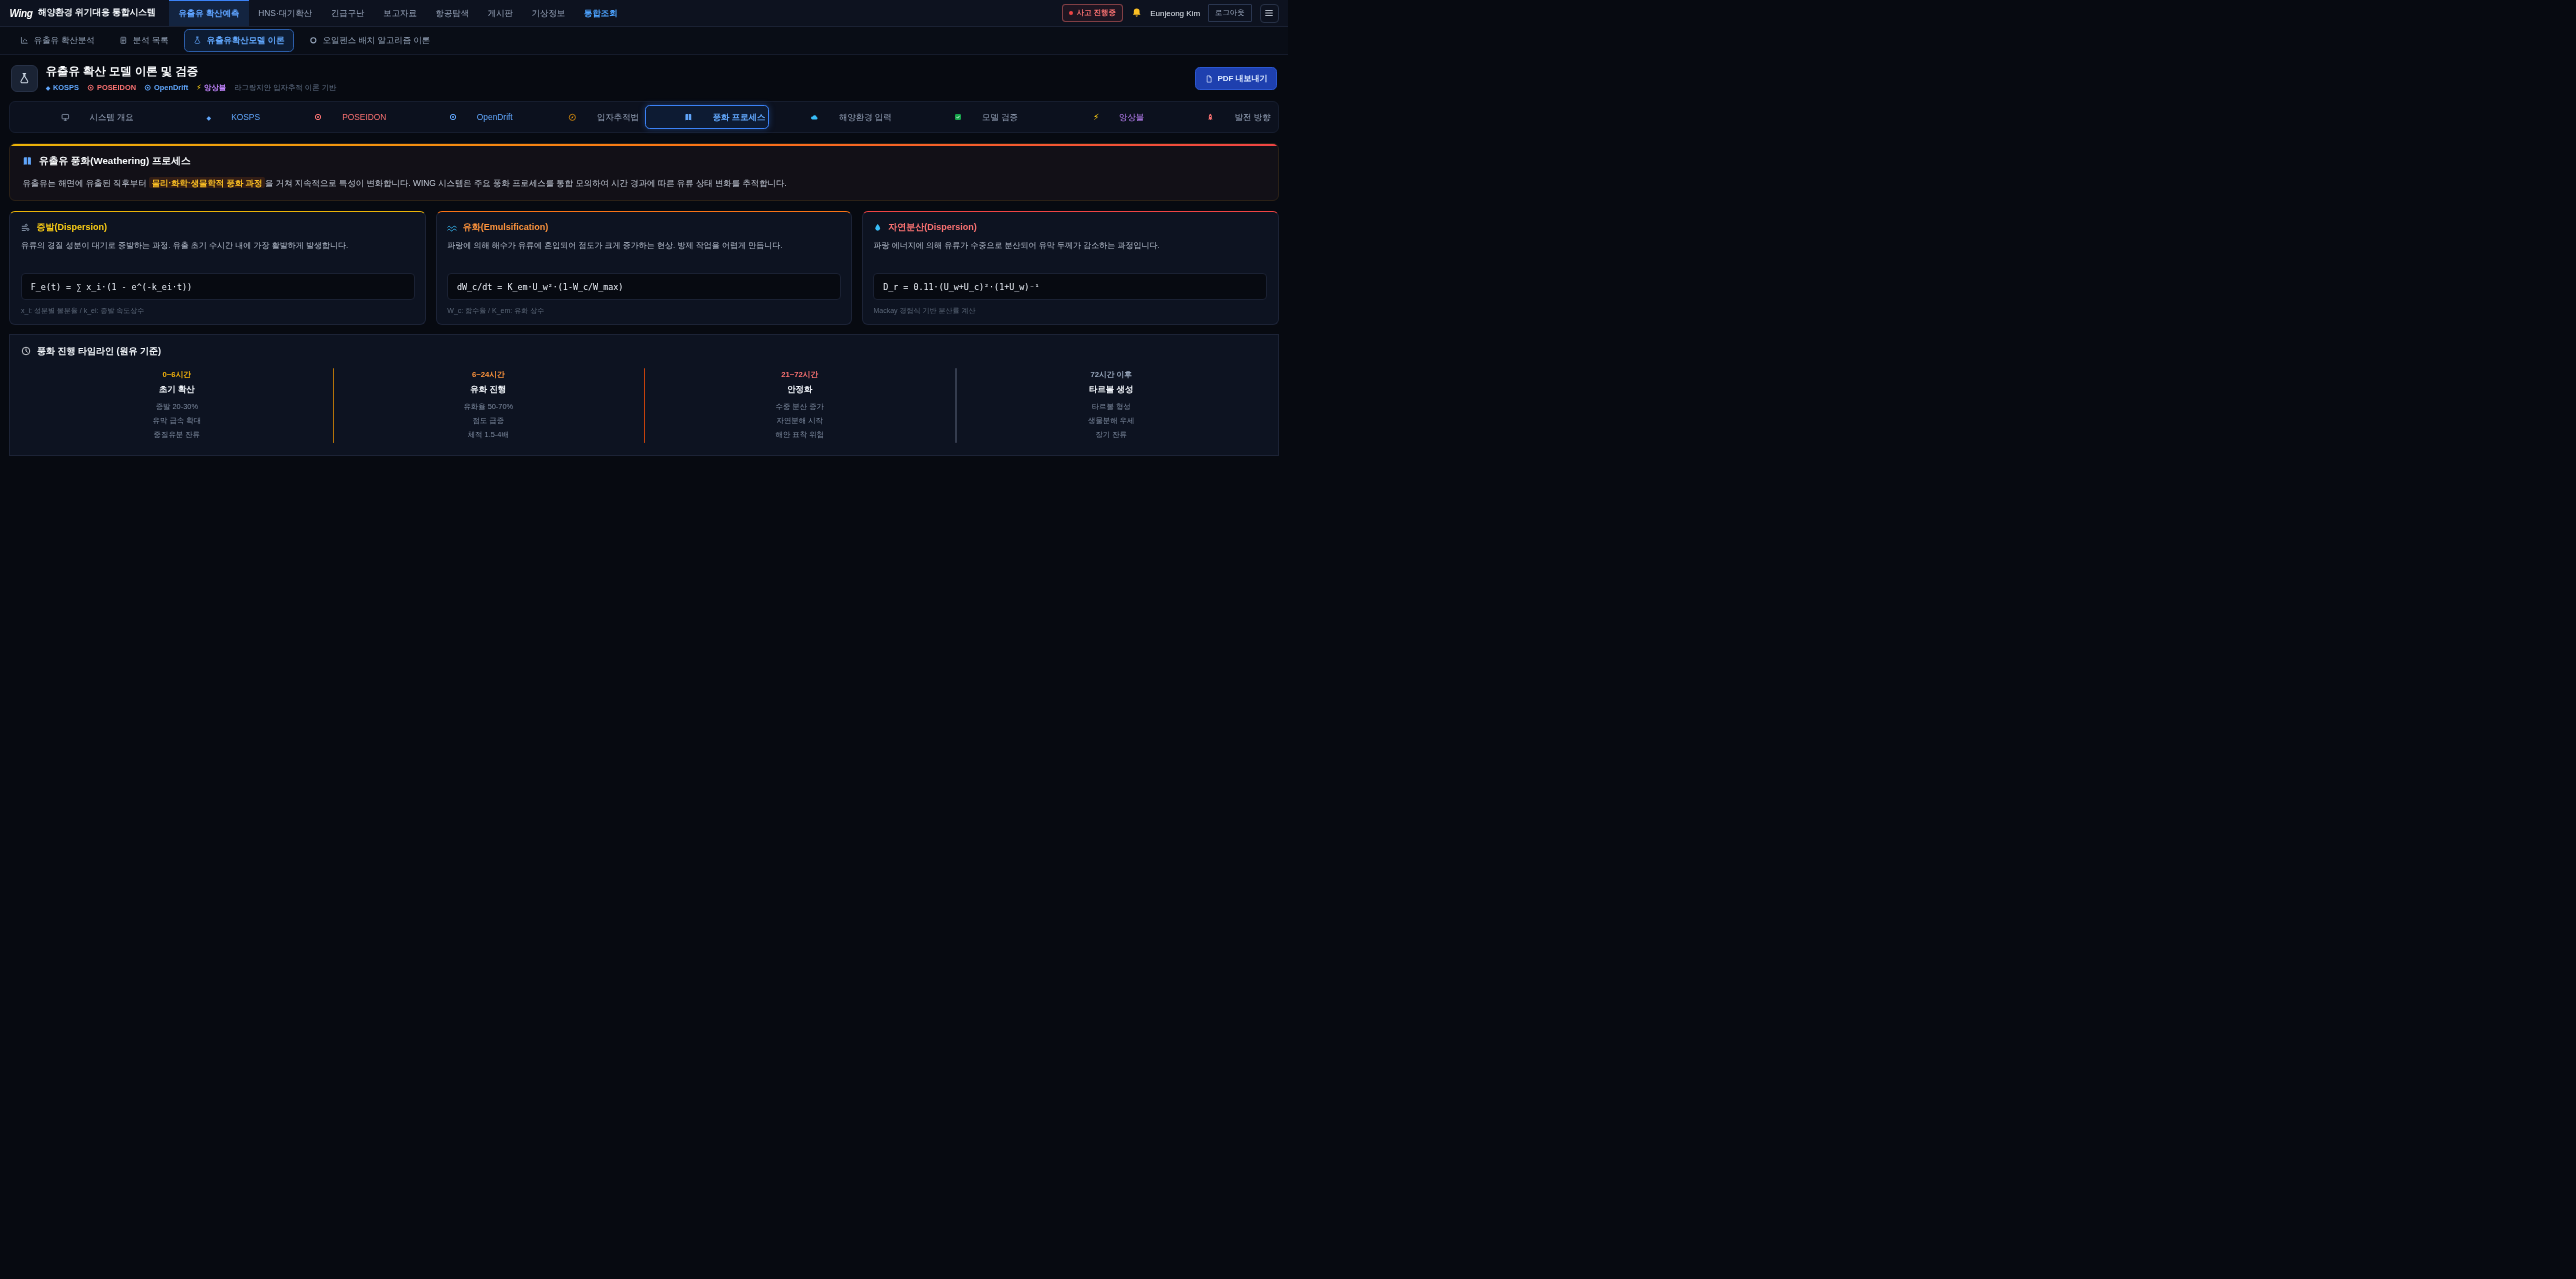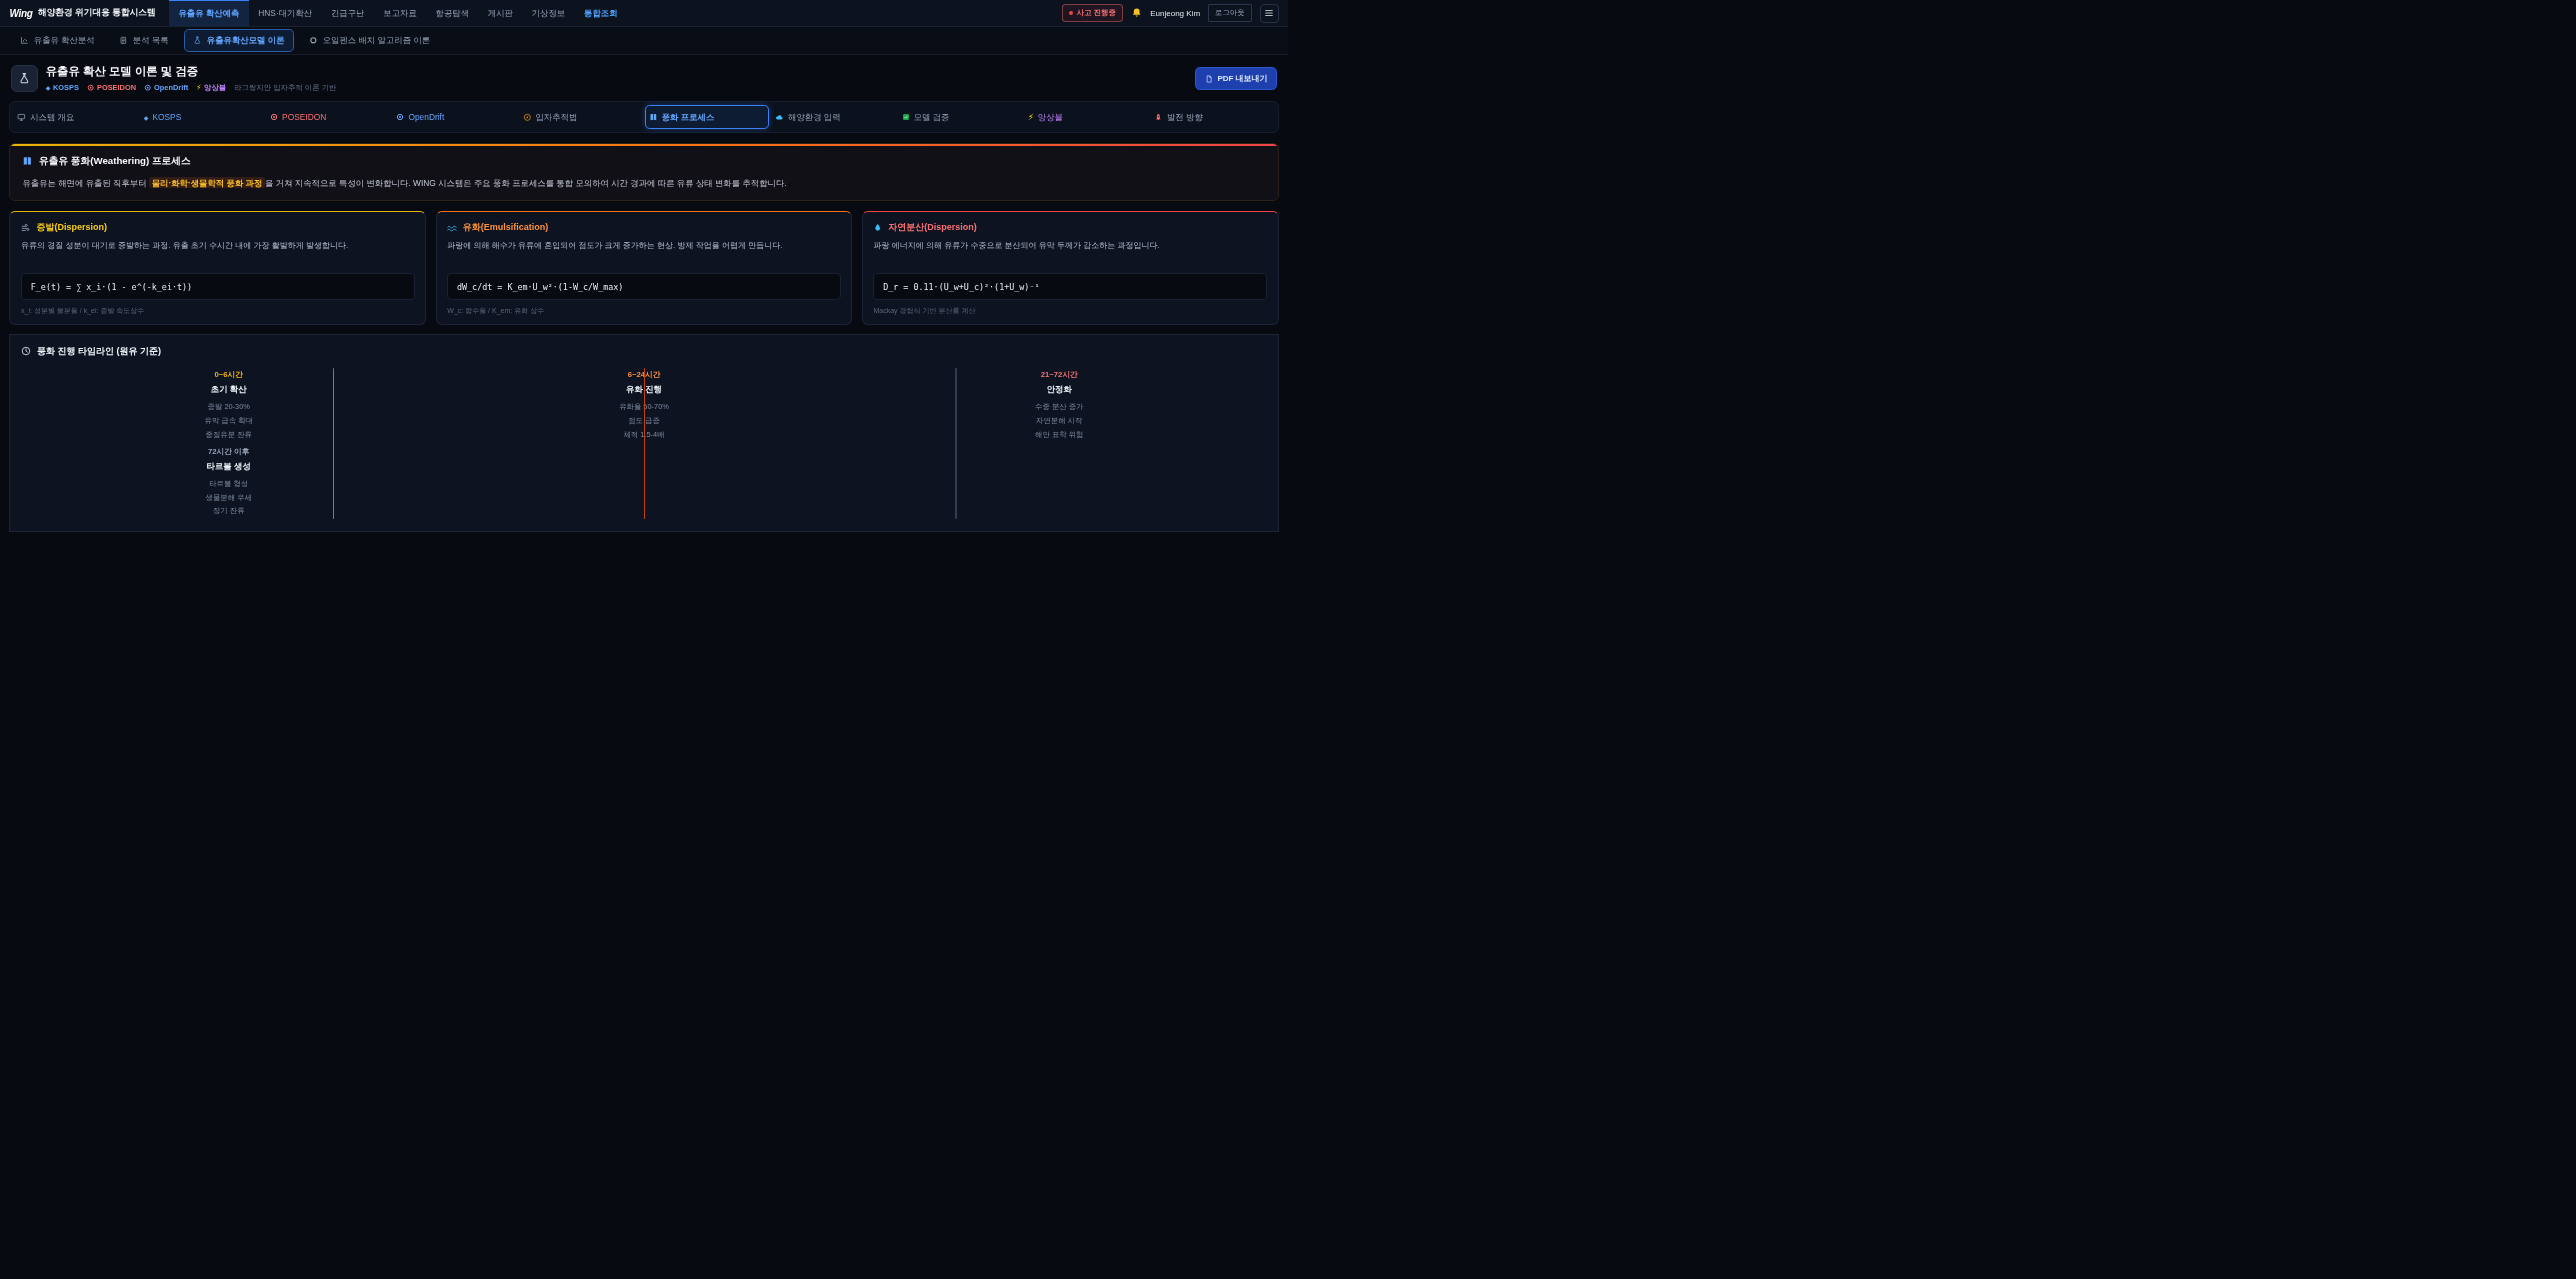--- a/index.html
+++ b/index.html
@@ -41,21 +41,21 @@
   .ph-badges{display:flex;align-items:center;gap:8px;margin-top:3.4px;font-size:7.4px}
   .badge{display:inline-flex;align-items:center;gap:2.7px;font-weight:bold}
   .badge .dm{font-size:6px}
   .badge.kosps{color:#60a5fa}.badge.poseidon{color:#f87171}.badge.opendrift{color:#60a5fa}.badge.ensemble{color:#c084fc}
   .badge.ensemble .bolt{color:#facc15}
   .ph-note{color:#64748b;font-size:7.4px}
   .pdf-btn{display:flex;align-items:center;gap:4.7px;background:#1e40af;border:0.7px solid #2b57d0;color:#dce9ff;font-size:8px;font-weight:bold;padding:4.7px 8.7px;border-radius:4.7px;cursor:pointer;font-family:inherit}
 
   
   .tabstrip{display:flex;align-items:center;background:#0c111e;border:0.7px solid #161d2e;border-radius:6px;padding:3.4px;gap:2.7px}
-  .tab{flex:1;display:flex;align-items:center;justify-content:flex-start;gap:4px;font-size:8.4px;color:#9aa7bd;padding:5.4px 2.7px;border-radius:4.7px;border:0.7px solid transparent;cursor:pointer;white-space:nowrap}
+  .tab{flex:1;display:flex;align-items:center;justify-content:flex-end;gap:20px;font-size:8.4px;color:#9aa7bd;padding:5.4px 2.7px;border-radius:4.7px;border:0.7px solid transparent;cursor:pointer;white-space:nowrap}
   .tab.c-blue{color:#60a5fa}.tab.c-red{color:#f87171}.tab.c-purple{color:#c084fc}
   .tab .bolt{color:#facc15}
   .tab.active{border-color:#3b82f6;background:#0d1b33;color:#63a9ff;font-weight:bold;box-shadow:0 0 6px rgba(59,130,246,.35)}
 
   
   .weathering{margin-top:9.4px;background:#121017;border:0.7px solid #2b2117;border-radius:6px;overflow:hidden}
   .weathering-topline{height:2px;background:linear-gradient(90deg,#eab308,#f97316 55%,#ef4444)}
   .weathering-body{padding:9.4px 12px 10.7px}
   .weathering-title{display:flex;align-items:center;gap:6px;font-size:9.7px;font-weight:bold;color:#f8fafc;margin-bottom:7.4px}
   .weathering-text{font-size:8.4px;color:#c3cad6;line-height:1.7}
@@ -71,21 +71,21 @@
   .card.evap .card-title{color:#facc15}
   .card.emul .card-title{color:#fb923c}
   .card.disp .card-title{color:#f87171}
   .card-desc{font-size:8px;color:#b6bfce;line-height:1.6;margin-bottom:7.4px;min-height:25.5px}
   .formula{background:#070a11;border:0.7px solid #1a2133;border-radius:4px;padding:7.4px 8.7px;font-family:"DejaVu Sans Mono","Liberation Mono",monospace;font-size:8.4px;color:#e8edf5;margin-bottom:6px}
   .card-note{font-size:7px;color:#5b6778}
 
   
   .timeline{margin-top:9.4px;background:#0d1321;border:0.7px solid #1c2336;border-radius:0;padding:9.4px 10.7px 10.7px}
   .tl-title{display:flex;align-items:center;gap:6px;font-size:9px;font-weight:bold;color:#f1f5f9;margin-bottom:9.4px}
-  .tl-grid{position:relative;display:grid;grid-template-columns:repeat(3,1fr)}
+  .tl-grid{position:relative;display:grid;grid-template-columns:repeat(4,1fr)}
   .tl-col{text-align:center;padding:2.7px 8px 2.7px}
   .tl-period{font-size:7.7px;font-weight:bold;margin-bottom:4.7px}
   .tl-col.p0 .tl-period{color:#f5b30b}
   .tl-col.p1 .tl-period{color:#fb923c}
   .tl-col.p2 .tl-period{color:#f87171}
   .tl-col.p3 .tl-period{color:#94a3b8}
   .tl-phase{font-size:8.4px;font-weight:bold;color:#eef2f7;margin-bottom:4.7px}
   .tl-item{font-size:7.4px;color:#7e8ba0;line-height:1.85}
   .tl-sep{position:absolute;top:1.3px;bottom:1.3px;width:1.3px;border-radius:0.7px}
   .tl-sep.s1{left:25%;background:#b47309}

